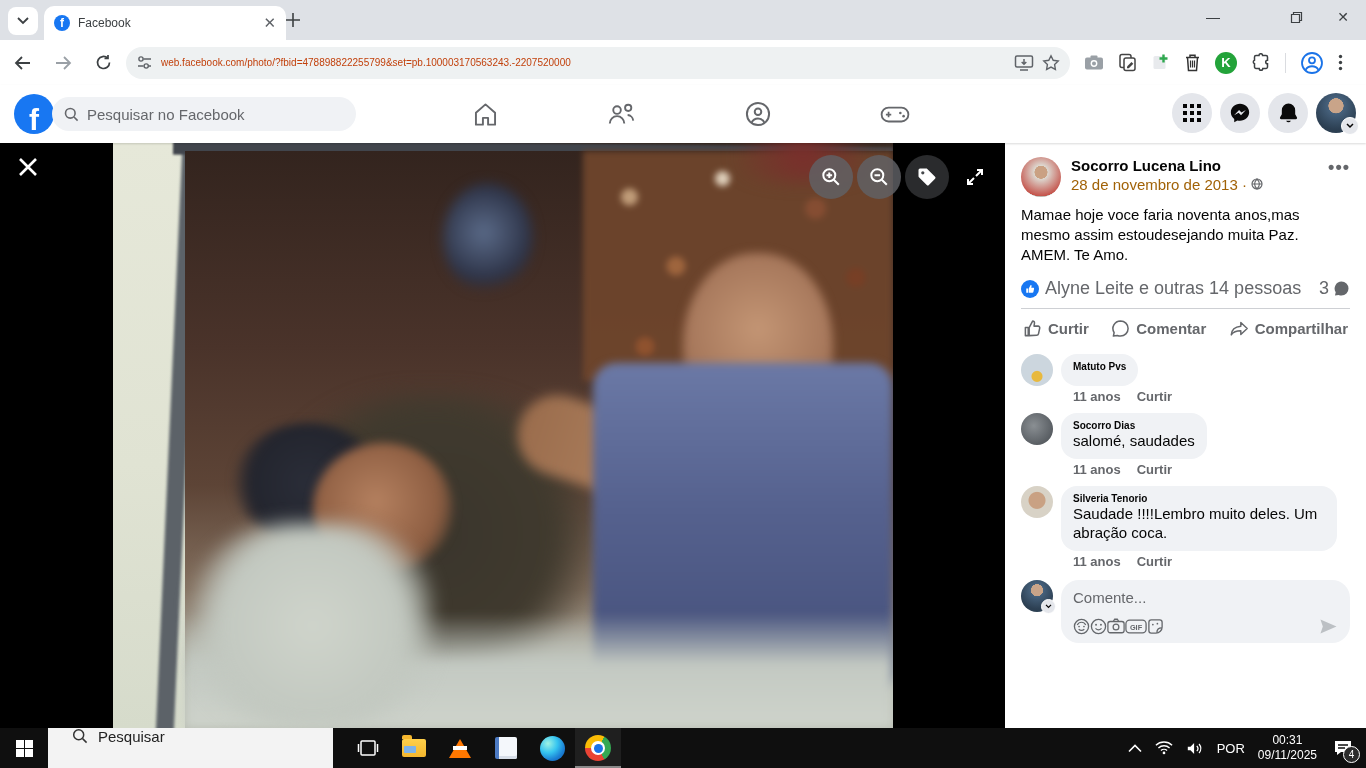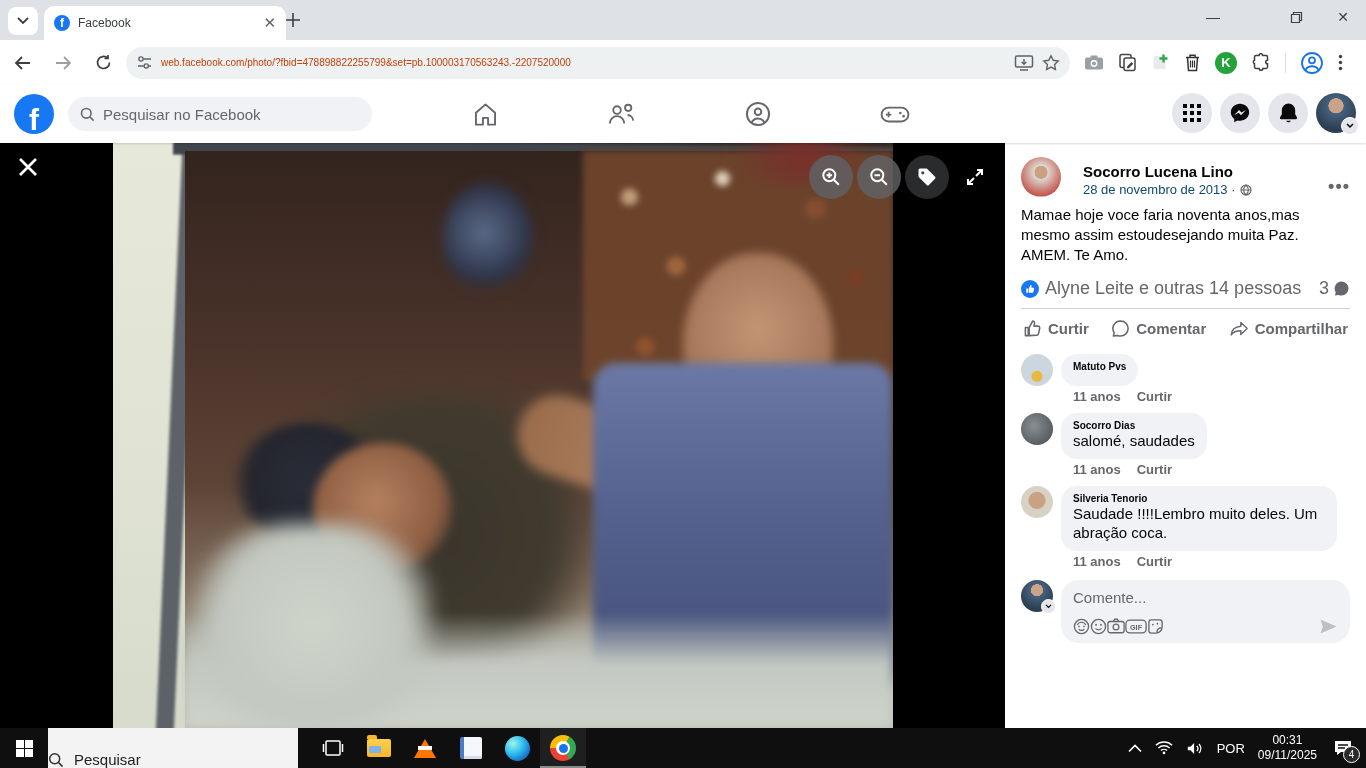--- a/index.html
+++ b/index.html
@@ -30,21 +30,21 @@
   .ombtn{color:#5f6368}
   .extrow{display:flex;align-items:center;gap:14px;margin-left:14px;color:#5f6368}
   .kbadge{width:22px;height:22px;border-radius:50%;background:#23a33a;color:#fff;font-weight:bold;
           font-size:13px;display:flex;align-items:center;justify-content:center}
   .sep{width:1px;height:20px;background:#dadce0}
 
   
   .fbheader{left:0;top:85px;width:1366px;height:58px;background:#fff;box-shadow:0 1px 2px rgba(0,0,0,.15);z-index:3}
   .fblogo{left:14px;top:94px;width:40px;height:40px;border-radius:50%;background:#1877f2;color:#fff;
           font-size:30px;font-weight:bold;display:flex;align-items:flex-end;justify-content:center;line-height:0.95;}
-  .fbsearch{left:68px;top:97px;width:280px;height:34px;background:#f0f2f5;border-radius:17px;
+  .fbsearch{left:52px;top:97px;width:280px;height:34px;background:#f0f2f5;border-radius:17px;
             display:flex;align-items:center;padding:0 12px;gap:8px;color:#65676b;}
   .fbsearch span{font-size:15px}
   .midtabs{left:430px;top:85px;width:520px;height:58px;display:flex;align-items:center;justify-content:space-between;color:#65676b}
   .midtab{width:110px;height:52px;display:flex;align-items:center;justify-content:center}
   .rightbtns{right:10px;top:93px;display:flex;gap:8px;align-items:center}
   .circbtn{width:40px;height:40px;border-radius:50%;background:#e4e6eb;display:flex;align-items:center;justify-content:center;color:#050505;position:relative}
   .navavatar{width:40px;height:40px;border-radius:50%;background:radial-gradient(circle at 50% 32%,#c9a489 22%,#46617c 23%,#2c3f52 70%);position:relative}
   .avbadge{position:absolute;right:-3px;bottom:-2px;width:16px;height:16px;border-radius:50%;background:#e4e6eb;
            border:1px solid #fff;display:flex;align-items:center;justify-content:center;color:#050505}
 
@@ -54,25 +54,25 @@
   .vbtn{position:absolute;width:44px;height:44px;border-radius:50%;display:flex;align-items:center;justify-content:center;color:#fff}
   .vzoom{background:rgba(96,98,102,.82)}
   .vtag{background:rgba(70,72,75,.6)}
 
   .photo{position:absolute;left:113px;top:0;width:780px;height:585px;background:#3a2c24;overflow:hidden}
   .ph{position:absolute}
 
   
   .panel{left:1005px;top:143px;width:361px;height:585px;background:#fff;padding:14px 16px 8px;box-sizing:border-box;
          display:flex;flex-direction:column}
-  .postheader{display:flex;gap:22px;align-items:flex-end}
+  .postheader{display:flex;gap:10px;align-items:flex-start}
   .pavatar{width:40px;height:40px;border-radius:50%;flex:0 0 40px;
            background:radial-gradient(circle at 50% 38%,#caa183 20%,#ddd8d0 21%,#c4524a 75%,#b8b4ac 76%)}
   .pname{font-size:15px;font-weight:bold;color:#050505;line-height:1.25}
-  .pdate{font-size:13px;color:#0c4a6e;display:flex;align-items:center;gap:4px}
+  .pdate{font-size:15px;color:#a16207;display:flex;align-items:center;gap:4px}
   .kebab{margin-left:auto;color:#65676b;font-size:18px;letter-spacing:1px;font-weight:bold}
   .ptext{font-size:15px;line-height:1.32;margin-top:8px;color:#050505}
   .reactrow{display:flex;align-items:center;margin-top:14px;color:#65676b;font-size:18px}
   .likebadge{width:18px;height:18px;border-radius:50%;background:#1877f2;display:flex;align-items:center;justify-content:center;margin-right:6px}
   .ccount{margin-left:auto;display:flex;align-items:center;gap:4px;color:#65676b}
   .divider{height:1px;background:#ced0d4;margin:9px 0 0}
   .actions{display:flex;justify-content:space-between;align-items:center;height:38px;color:#65676b;padding:0 2px}
   .actbtn{display:flex;align-items:center;gap:6px;font-size:15px;font-weight:bold}
 
   .comment{display:flex;gap:8px;margin-top:7px}
@@ -88,21 +88,21 @@
   .compbox{background:#f0f2f5;border-radius:18px;flex:1;padding:9px 12px 8px;display:flex;flex-direction:column;gap:12px}
   .placeholder{font-size:15px;color:#65676b}
   .comprow{display:flex;align-items:center;color:#000000}
   .sendbtn{margin-left:auto;color:#bcc0c4}
 
   
   .taskbar{left:0;top:728px;width:1366px;height:40px;background:#0f0f0f;display:flex;align-items:stretch;color:#fff}
   .startbtn{width:48px;display:flex;align-items:center;justify-content:center}
   .winlogo{display:grid;grid-template-columns:8px 8px;grid-template-rows:8px 8px;gap:1px}
   .winlogo div{background:#fff}
-  .tsearch{width:250px;background:#f3f3f3;color:#111;display:flex;align-items:flex-end;gap:10px;padding:0 0;box-sizing:border-box}
+  .tsearch{width:285px;background:#f3f3f3;color:#111;display:flex;align-items:flex-start;gap:10px;padding:0 24px;box-sizing:border-box}
   .tsearch span{font-size:15px;color:#222}
   .tbicons{display:flex;align-items:stretch;margin-left:12px}
   .tbi{width:46px;display:flex;align-items:center;justify-content:center;position:relative}
   .tbi.active{background:#1f1f1f;box-shadow:inset 0 -2px 0 #8a8a8a}
   .tray{margin-left:auto;display:flex;align-items:center;gap:13px;padding-right:10px}
   .traytxt{font-size:13px;color:#fff}
   .clock{text-align:center;font-size:12px;line-height:1.25}
   .ticon{color:#fff}
   .notif{position:relative;width:26px;height:26px;display:flex;align-items:center;justify-content:center}
   .nbadge{position:absolute;right:-4px;bottom:-2px;width:15px;height:15px;border-radius:50%;background:#2b2b2b;

